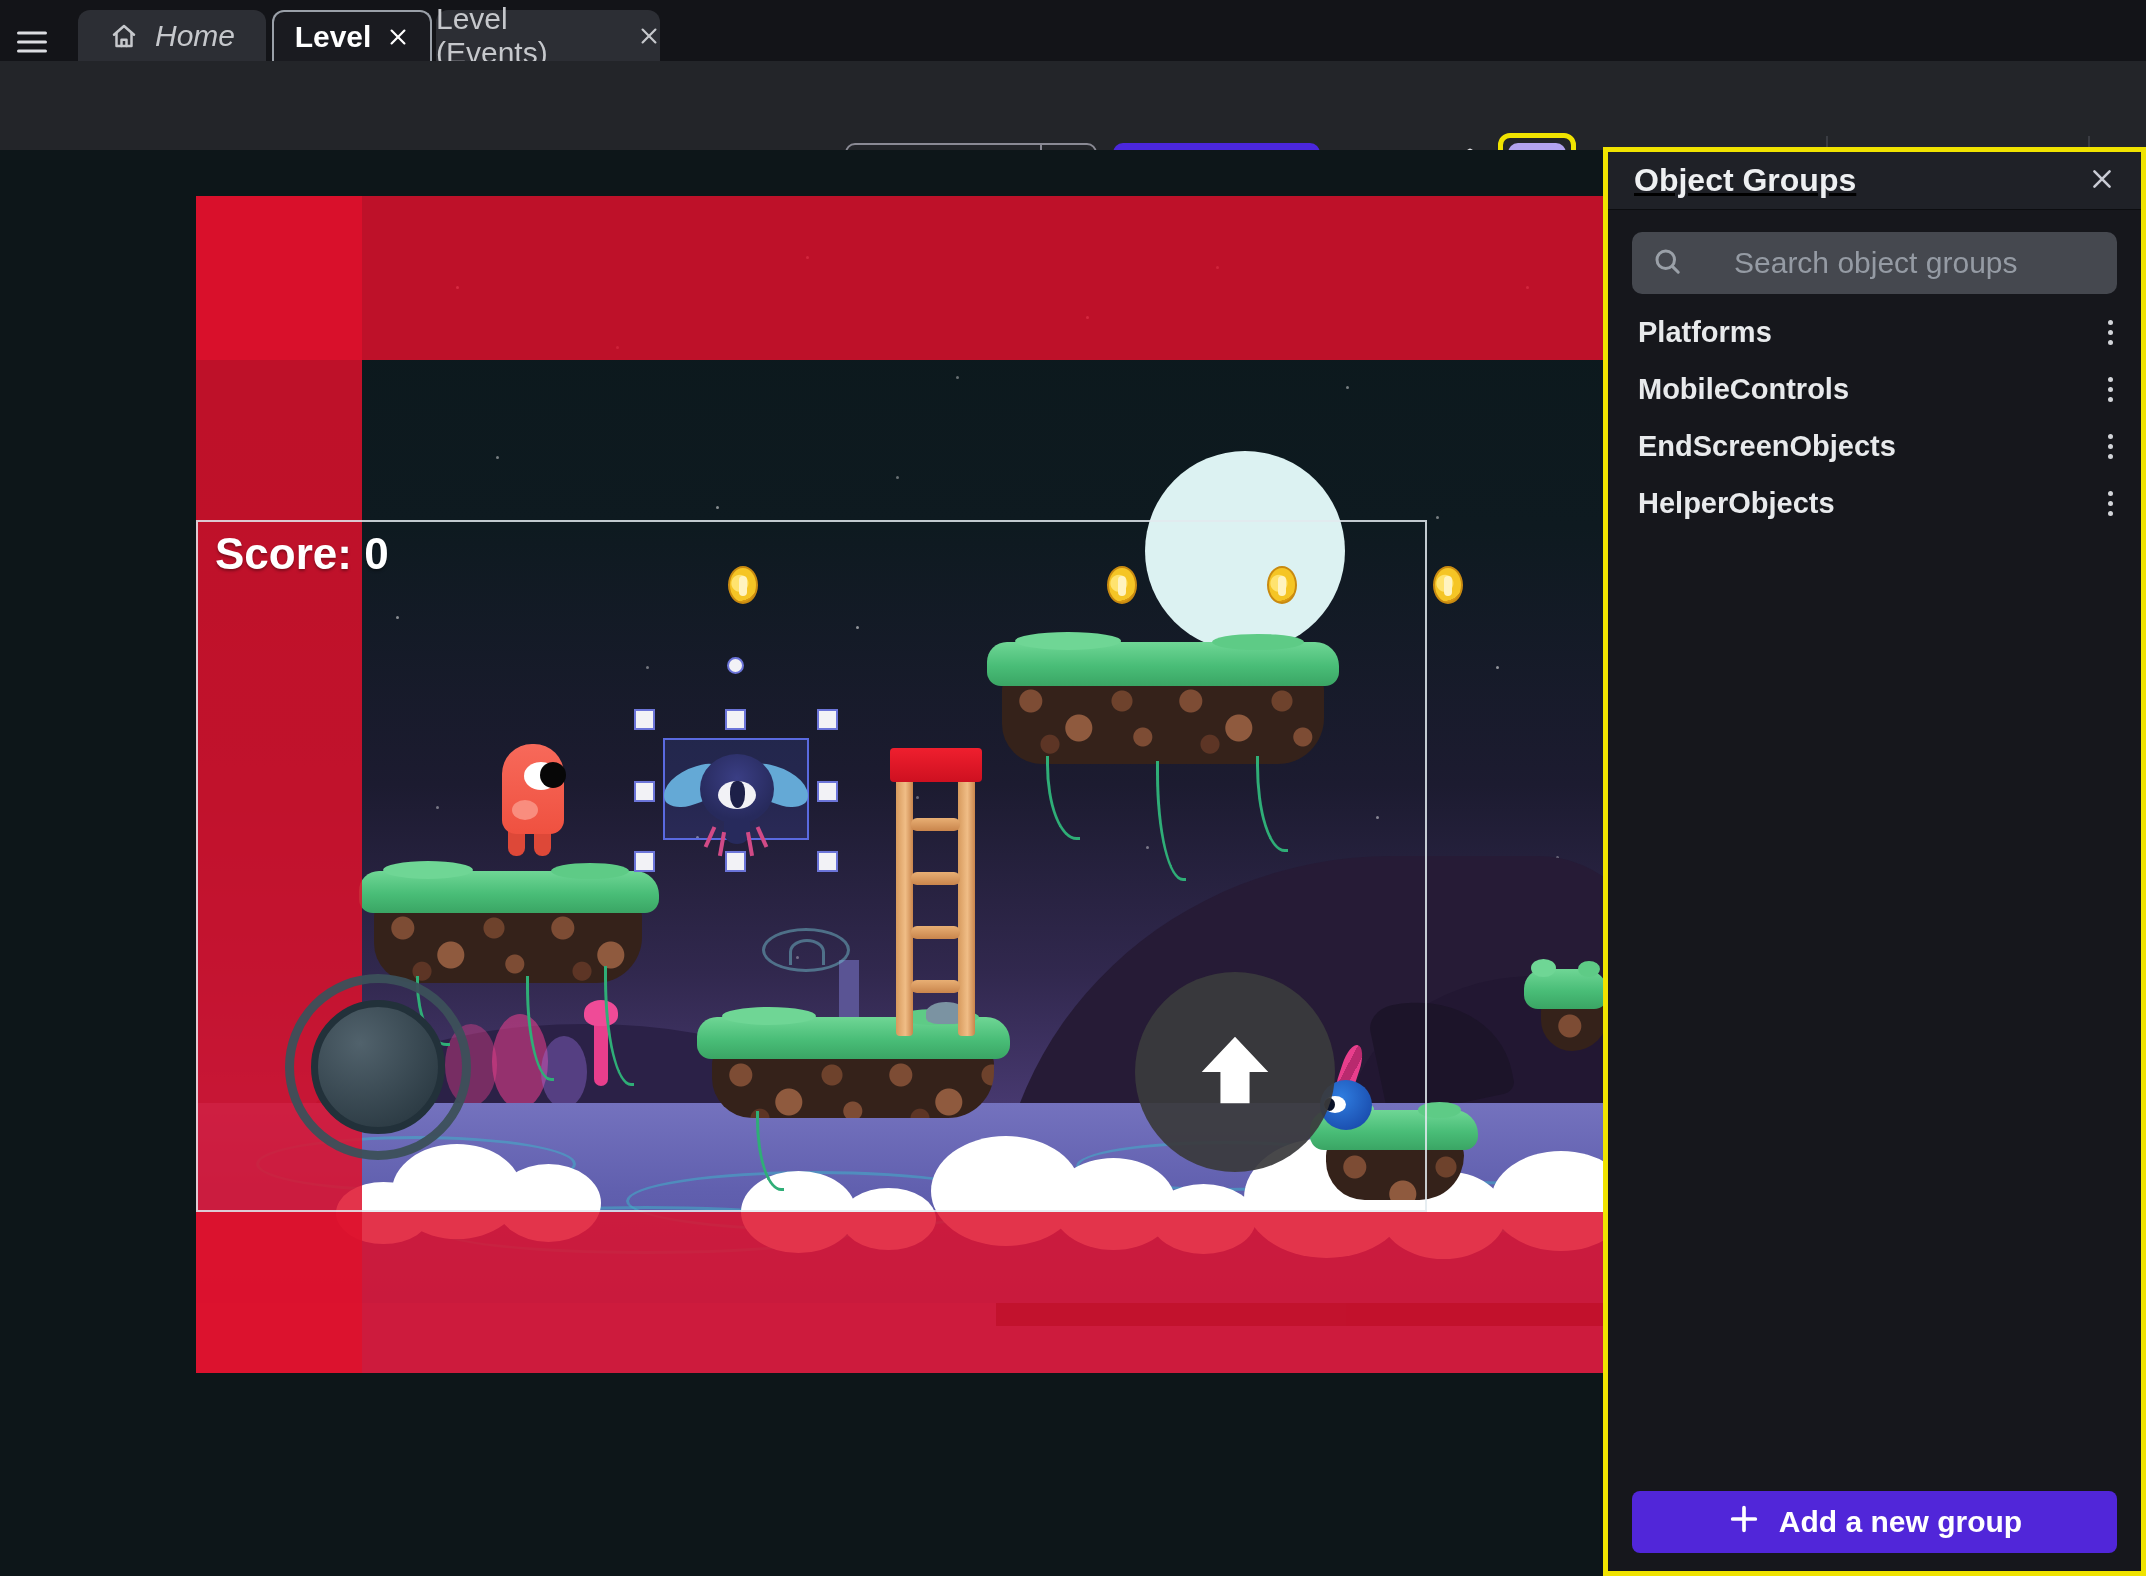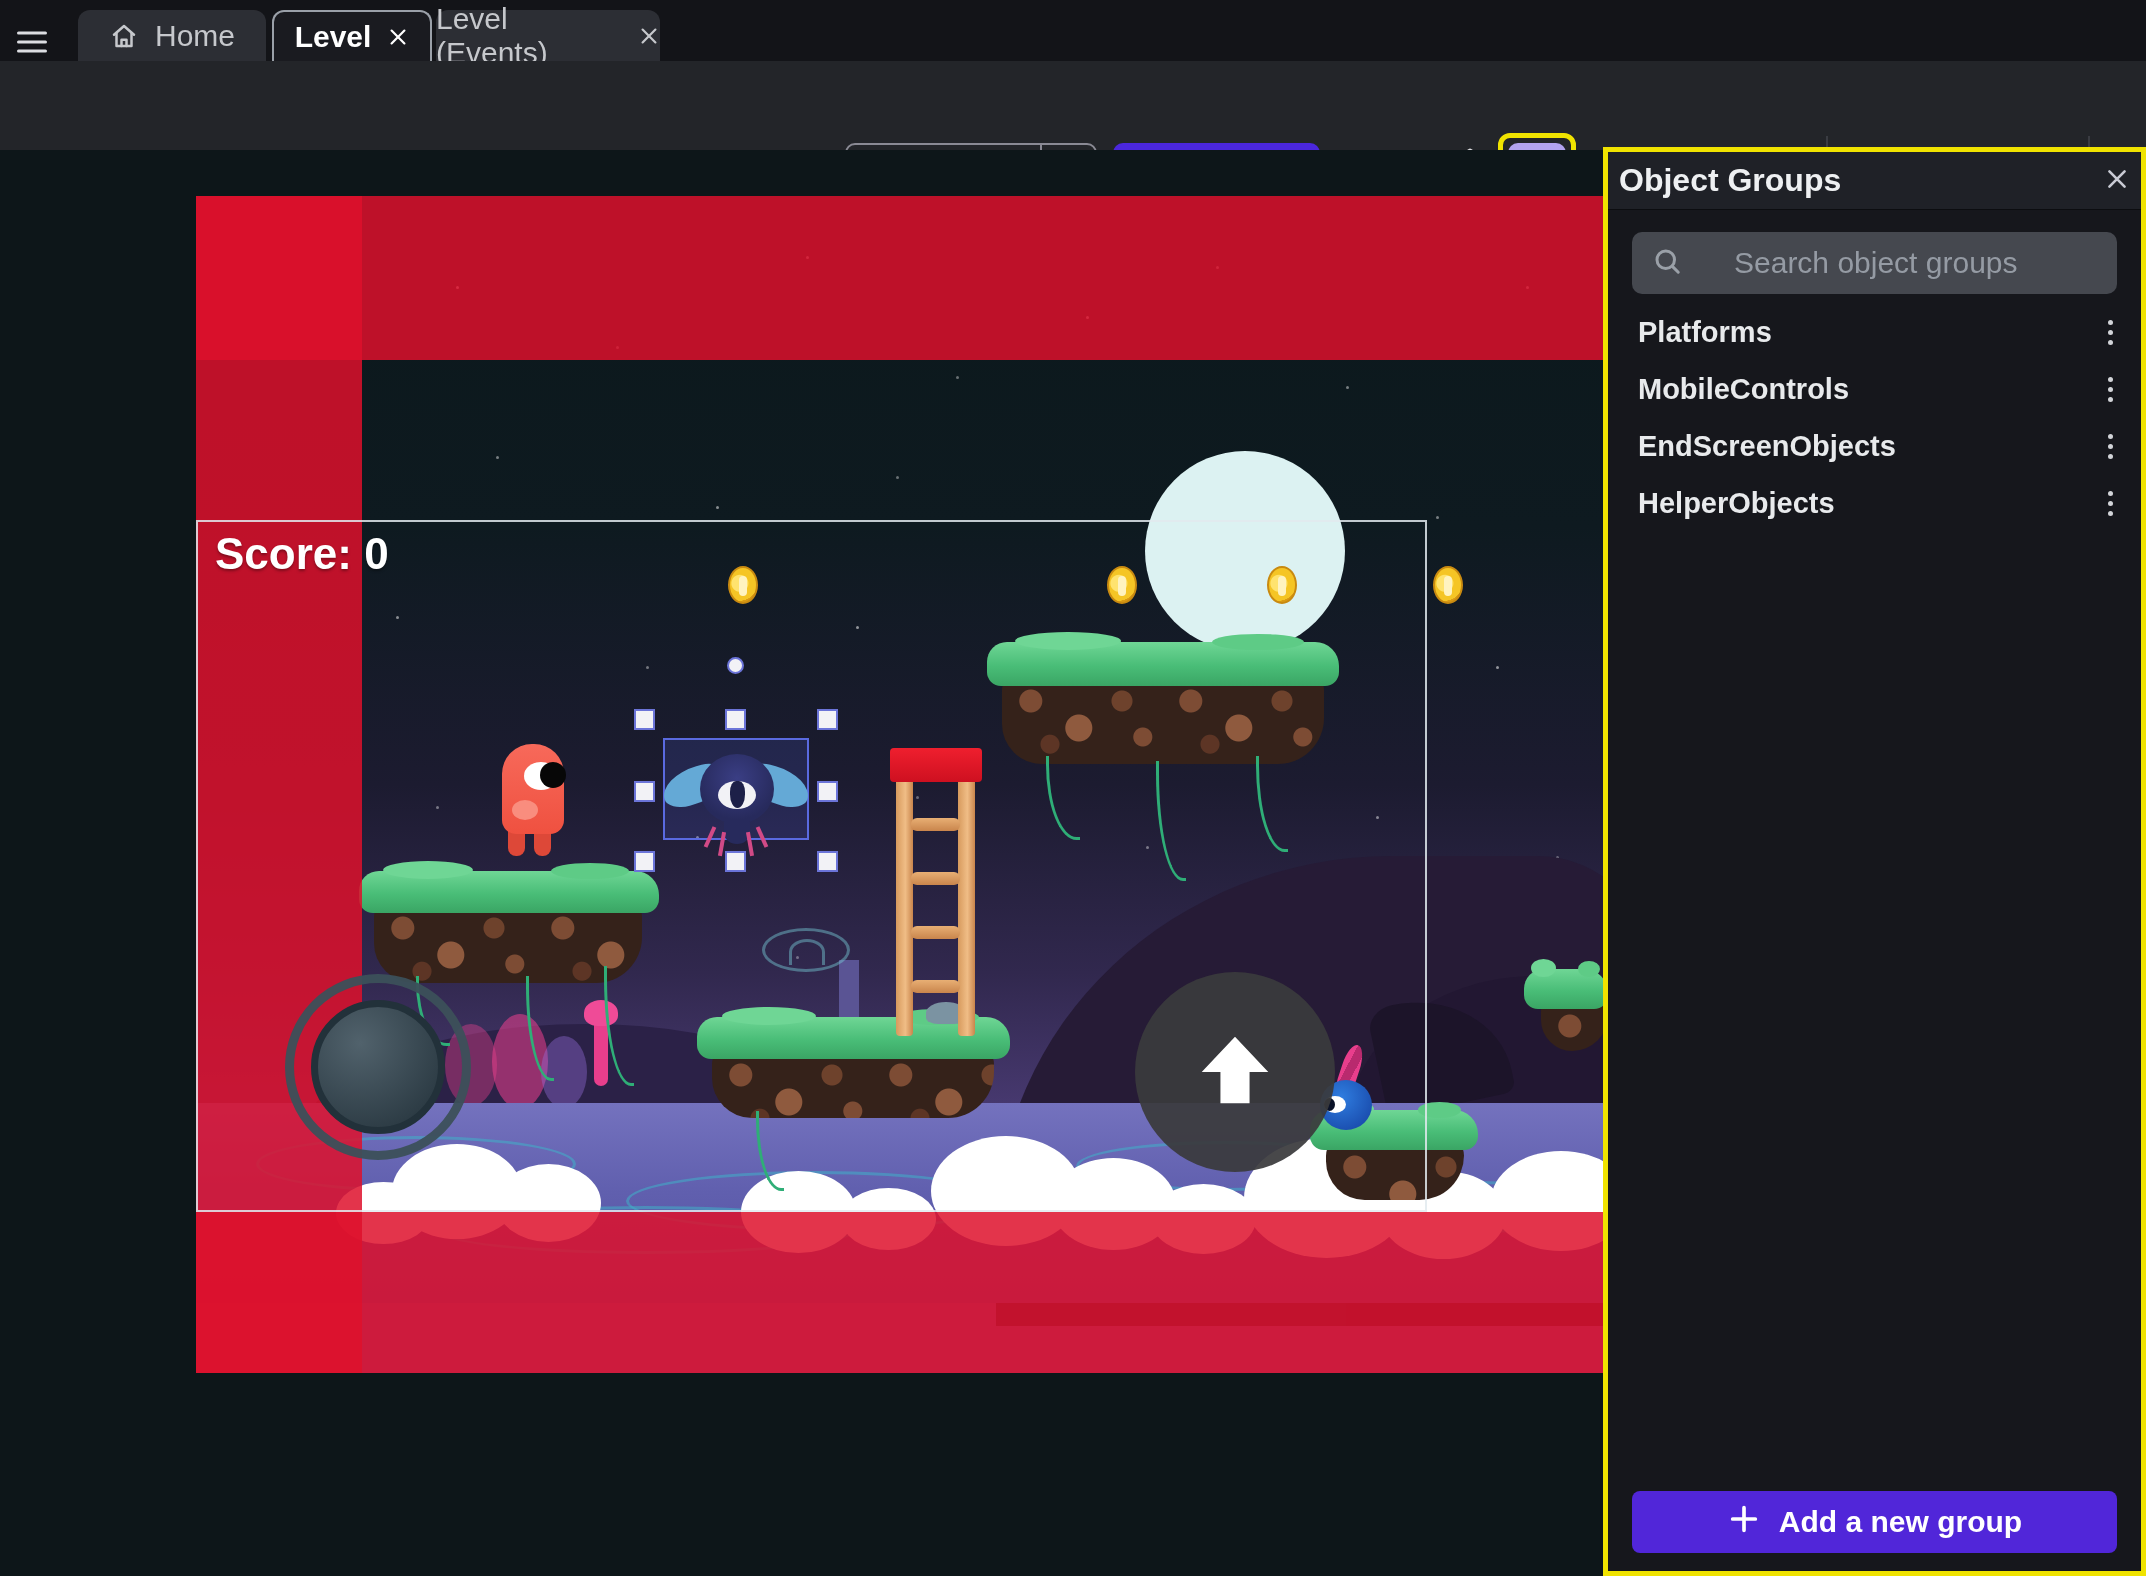--- a/index.html
+++ b/index.html
@@ -81,21 +81,21 @@
   .swirl { position:absolute; border:3px solid rgba(64,176,200,0.55); border-radius:50%; }
 
   .redzone { background:rgba(222,16,44,0.85); }
 
   #frame-rect { border:2px solid rgba(226,234,238,0.85); }
   #score { color:#fff; font-size:44px; font-weight:700; text-shadow:0 2px 3px rgba(0,0,0,0.35); }
 
   
   #panel { position:absolute; left:1603px; top:147px; width:543px; height:1429px; border:5px solid #f0e300; background:#16171c; }
   #panel-header { position:relative; height:58px; background:#1f2127; border-bottom:1px solid #0c0d10;
-                  display:flex; align-items:center; justify-content:space-between; padding:0 11px; }
+                  display:flex; align-items:center; justify-content:space-between; padding:0 26px;text-decoration:underline; }
   #panel-title { color:#eef0f2; font-size:32px; font-weight:700; }
   #panel-close svg { stroke:#c9cbd4; fill:none; stroke-width:2.4; stroke-linecap:round; }
   #search-box { position:relative; margin:22px 24px 10px 24px; height:62px; background:#45484f; border-radius:10px;
                 display:flex; align-items:center; gap:16px; padding:0 20px; }
   #search-box svg { stroke:#9aa0a8; fill:none; stroke-width:2.4; stroke-linecap:round; flex:none; }
   #search-input { background:transparent; border:none; outline:none; width:100%; color:#d4d7dc; font-size:30px; font-family:"Liberation Sans",sans-serif;margin-left:36px; }
   #search-input::placeholder { color:#959ba4; }
   .grow { height:57px; display:flex; align-items:center; justify-content:space-between; padding:0 22px 0 30px; }
   .grow .glabel { color:#e8eaec; font-size:29px; font-weight:600; }
   .kebab { display:flex; flex-direction:column; gap:5px; padding:6px; }
@@ -107,21 +107,21 @@
 <body>
 
 <div id="app">
 
   <div id="tabbar">
     <div class="ticon" style="left:12px; top:22px;">
       <svg width="36" height="36" viewBox="0 0 24 24">
           <path d="M3 6h18M3 12h18M3 18h18"></path>
         </svg>
     </div>
-    <div class="tab" style="left:78px; width:188px;">
+    <div class="tab" style="left:78px; width:188px;font-style:italic;">
       <span>
         <svg width="30" height="30" viewBox="0 0 24 24" stroke="#c6c8cc" fill="none" stroke-width="2" stroke-linecap="round" stroke-linejoin="round">
           <path d="M4 11l8-7 8 7"></path>
             <path d="M6 9.5V20h12V9.5"></path>
             <path d="M10 20v-5h4v5"></path>
           </svg>
       </span>
       <span>Home</span>
     </div>
     <div class="tab active" style="left:272px; width:160px;">

